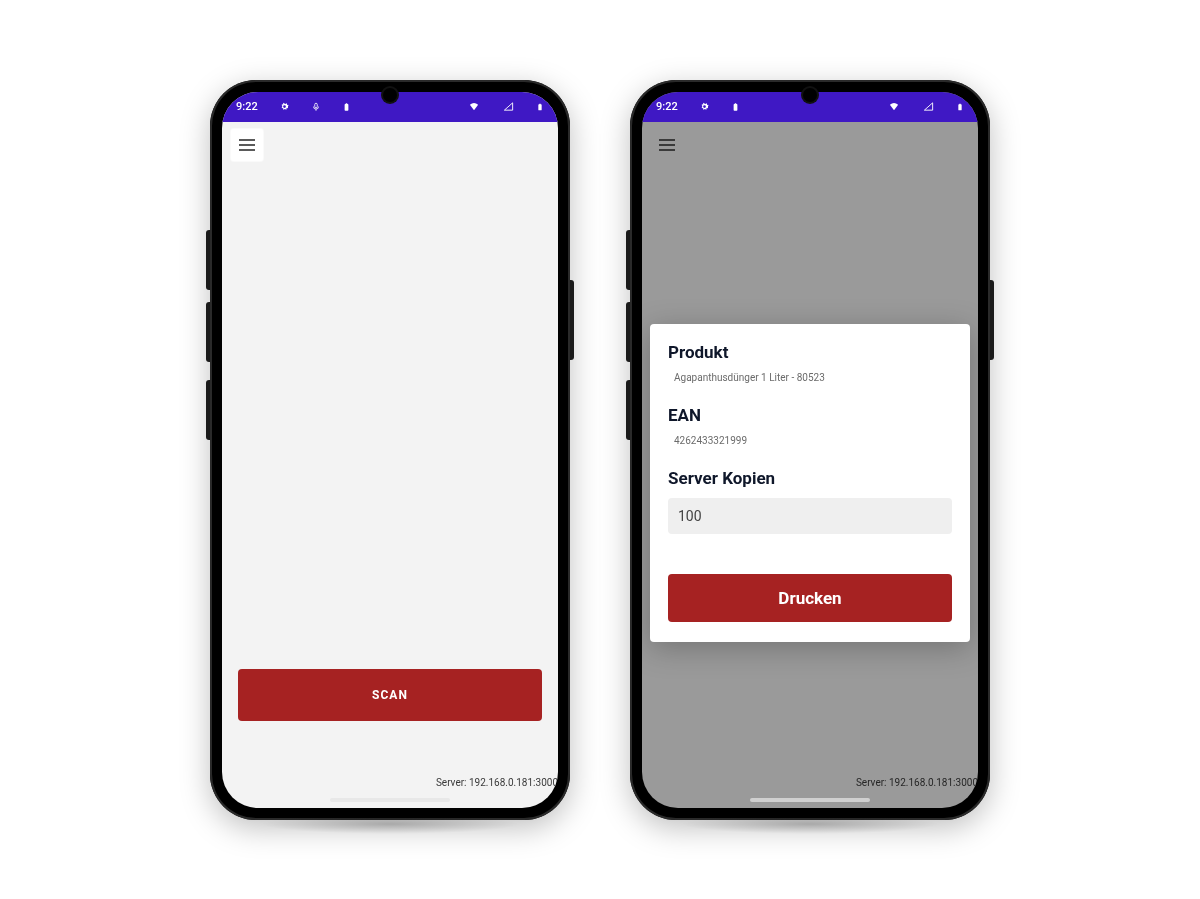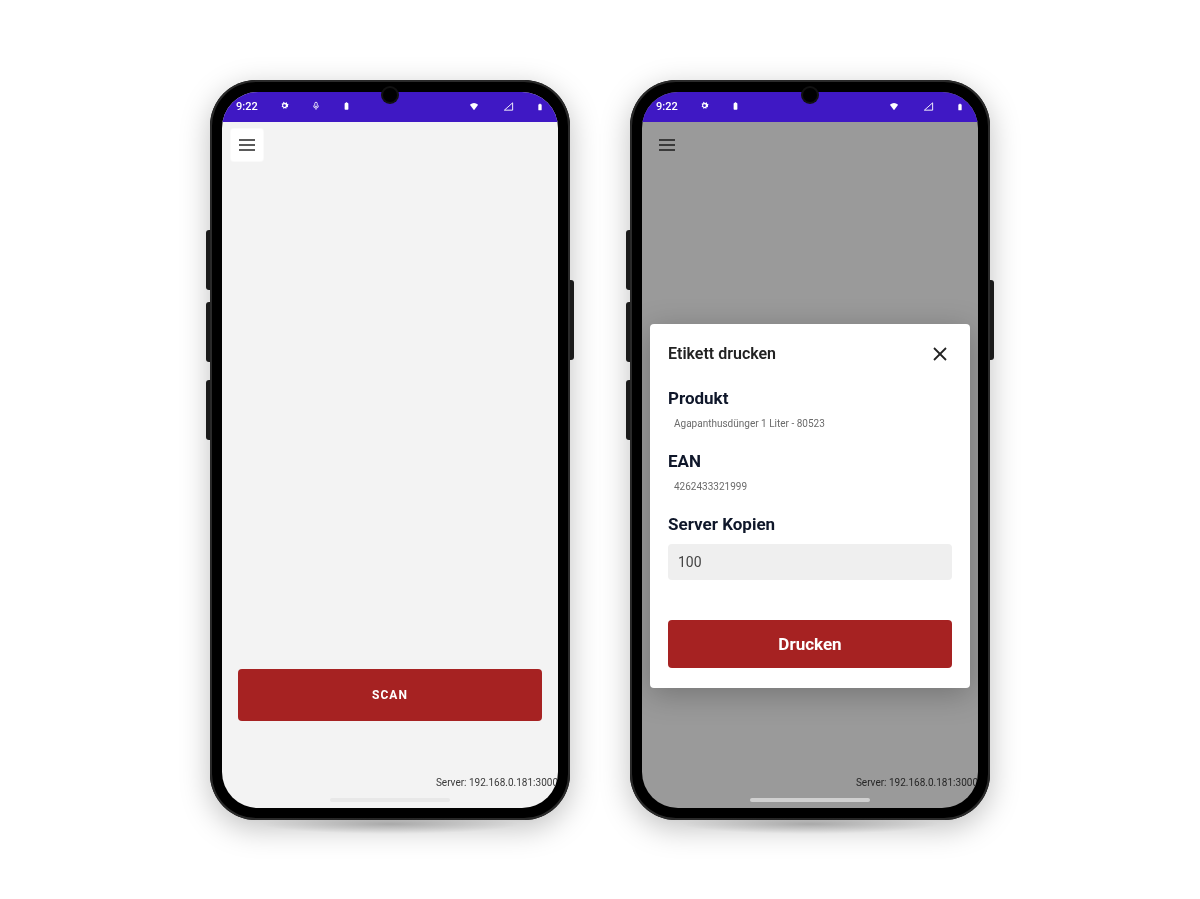--- a/index.html
+++ b/index.html
@@ -88,20 +88,21 @@
     display: flex;
     align-items: center;
     justify-content: space-between;
     padding: 0 14px;
     font-size: 11px;
     font-weight: 500;
     position: relative;
   }
   .statusbar .left, .statusbar .right {
     display: flex;
+    align-items: center;
     gap: 21px;
   }
   .icon-svg { display: block; }
   .app-top {
     height: 46px;
     display: flex;
     align-items: center;
     padding: 0 8px;
   }
   .menu-btn {
@@ -308,29 +309,20 @@
               <line x1="1" y1="12" x2="17" y2="12"></line>
             </svg>
         </div>
       </div>
 
       <div class="content">
         <div style="flex:1"></div>
         <div class="server-line">Server: 192.168.0.181:3000</div>
 
         <div class="dialog">
-          <div class="dialog-header">
-            <div class="dialog-title">Etikett drucken</div>
-            <div class="close-btn">
-              <svg width="16" height="16" viewBox="0 0 16 16" stroke="#222" stroke-width="1.8">
-                  <line x1="2" y1="2" x2="14" y2="14"></line>
-                  <line x1="14" y1="2" x2="2" y2="14"></line>
-                </svg>
-            </div>
-          </div>
 
           <div class="field-label">Produkt</div>
           <div class="field-value">Agapanthusdünger 1 Liter - 80523</div>
 
           <div class="field-label">EAN</div>
           <div class="field-value">4262433321999</div>
 
           <div class="field-label">Server Kopien</div>
           <div class="copies-input">
             <span>100</span>

